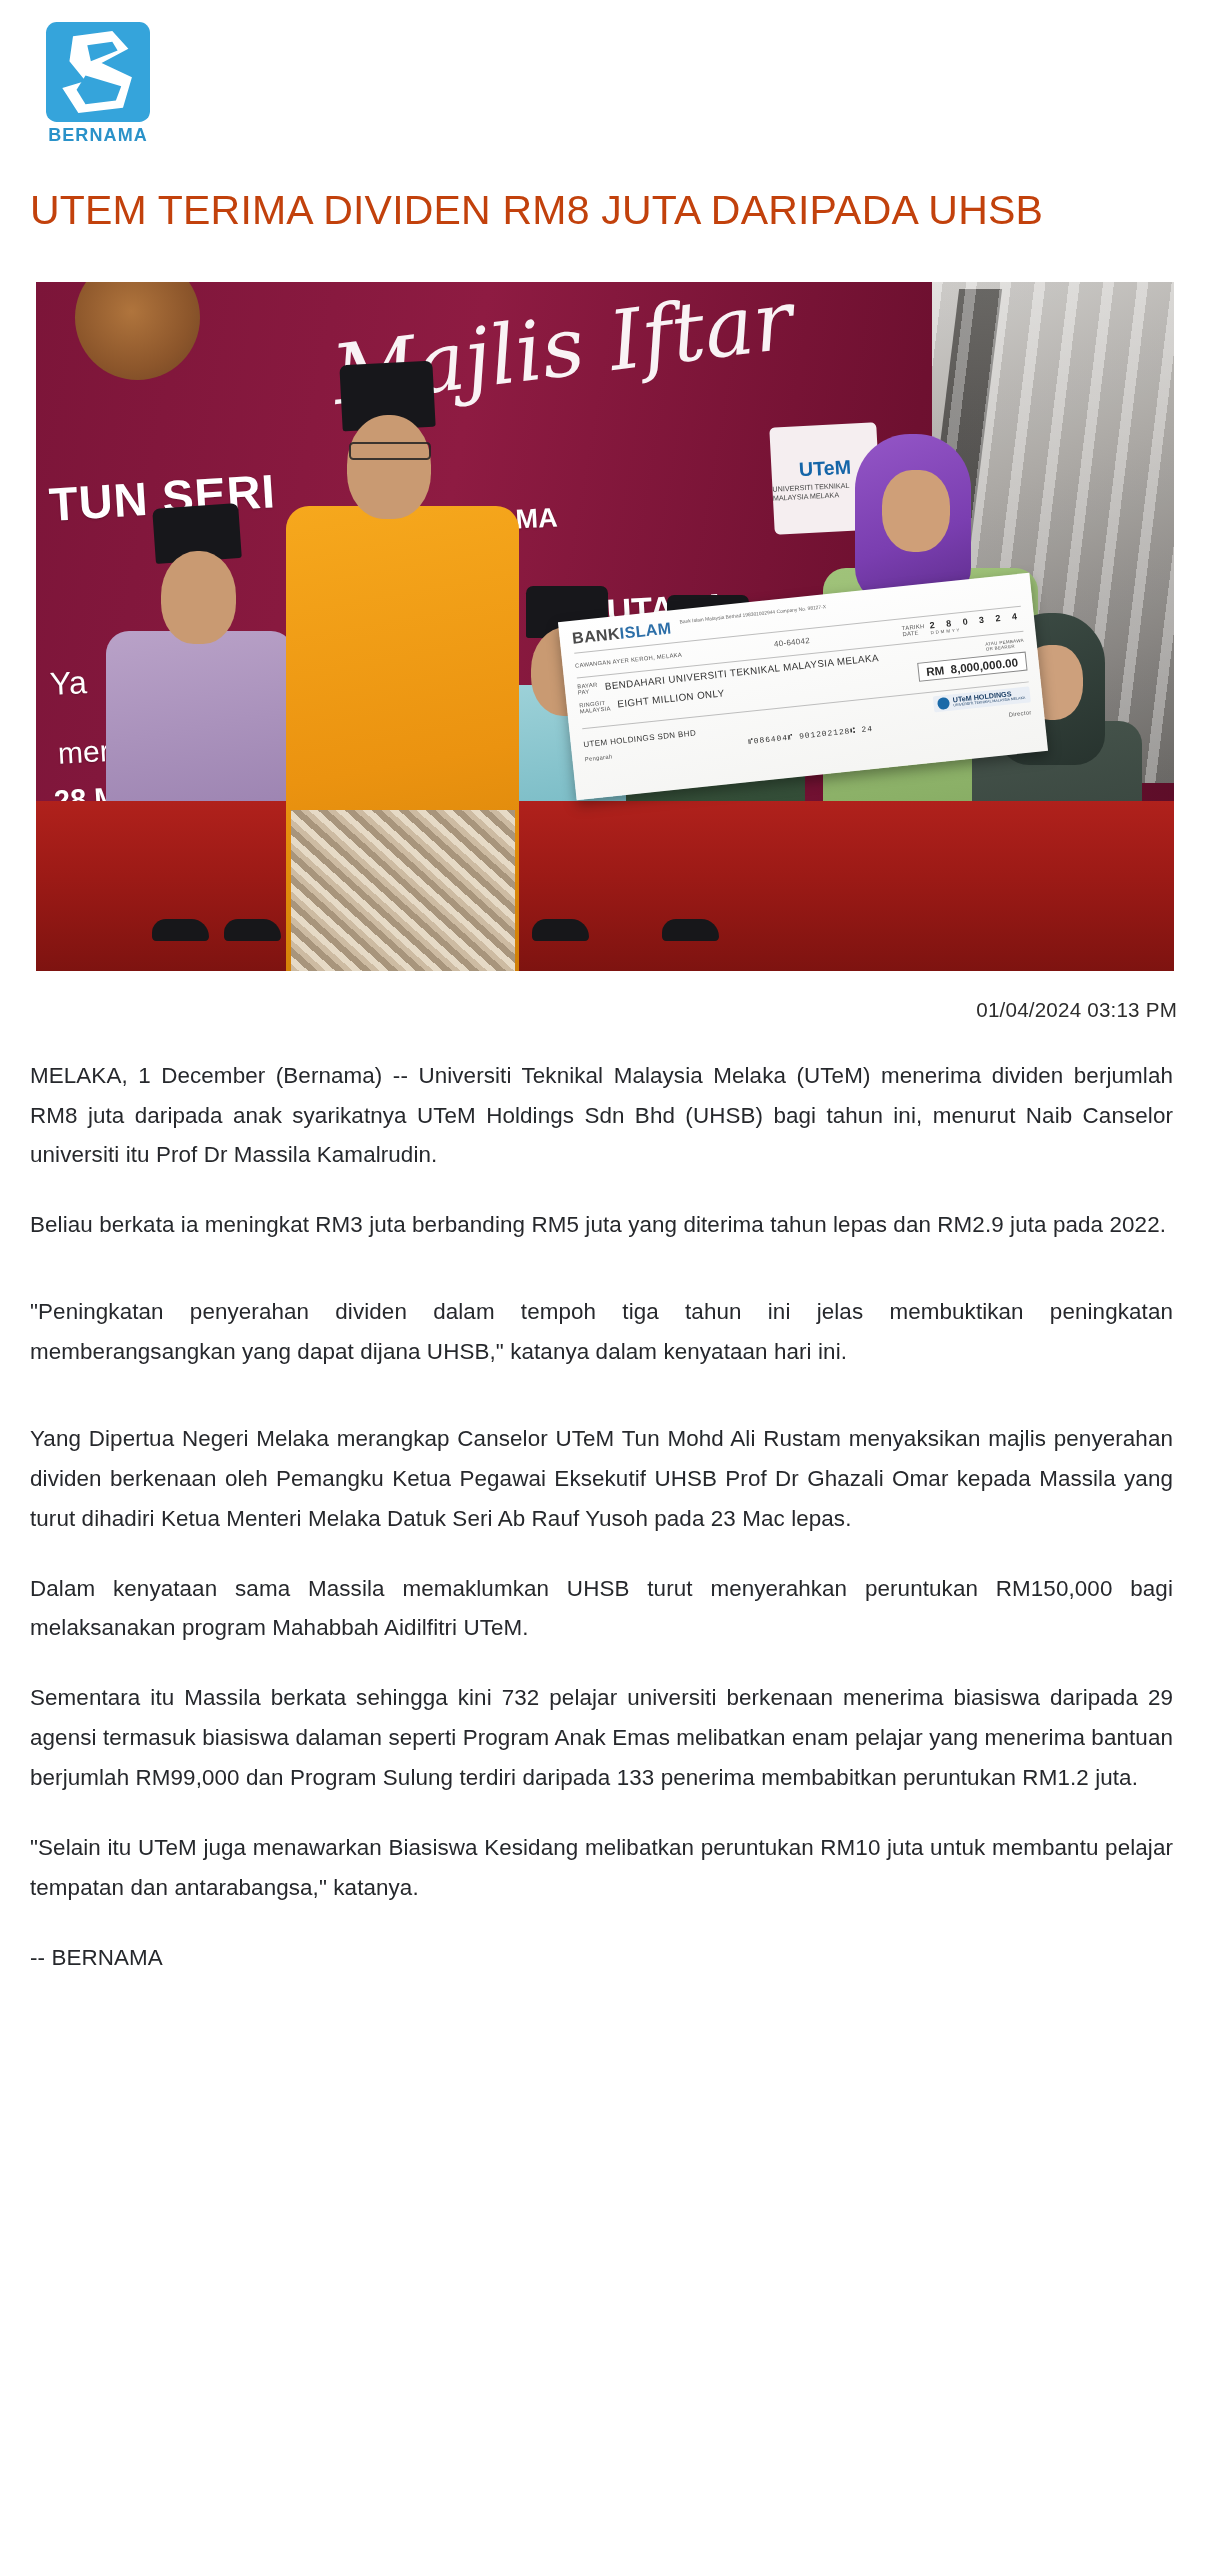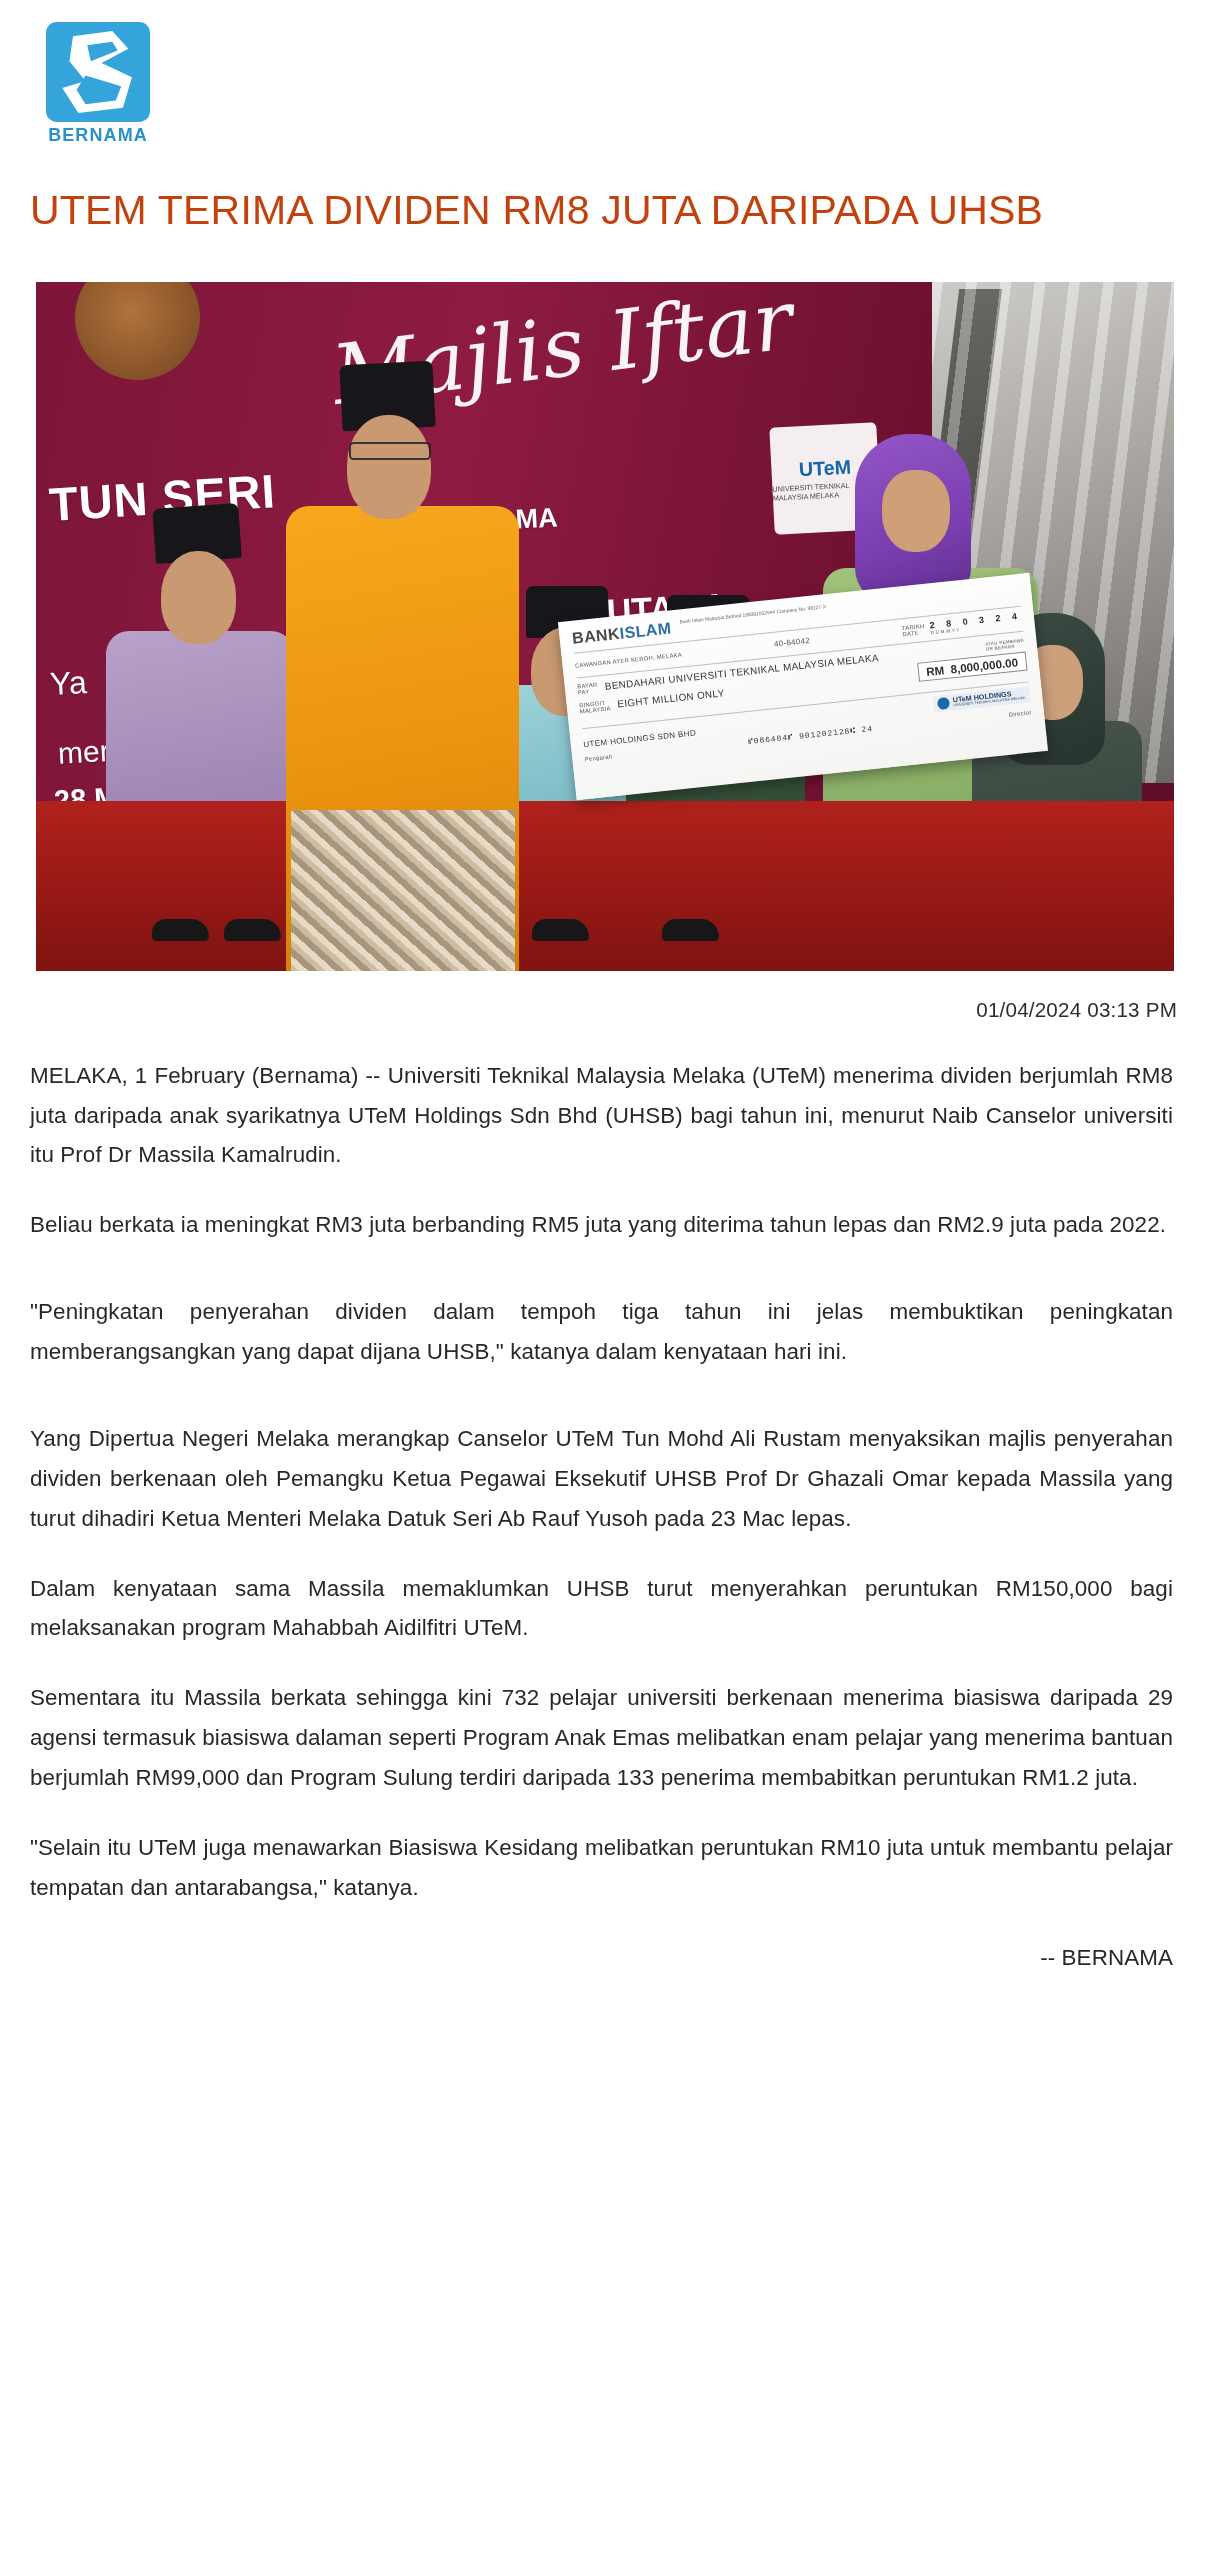--- a/index.html
+++ b/index.html
@@ -273,21 +273,21 @@
   .article-body { padding: 34px 36px 36px 30px; }
   .article-body p {
     font-size: 22.4px;
     line-height: 1.78;
     color: #26282c;
     margin: 0 0 30px 0;
     text-align: justify;
     letter-spacing: 0.1px;
   }
   .article-body p.gap-lg { margin-bottom: 47px; }
-  .article-body p.signoff { text-align: right; margin-bottom: 6px; }
+  .article-body p.signoff { text-align: left; margin-bottom: 6px; }
 </style>
 </head>
 <body>
 
 <div class="page">
 
   <header class="masthead">
     <div class="logo-mark">
       <div class="logo-tile">
         <svg viewBox="0 0 116 112" aria-hidden="true">
@@ -432,21 +432,21 @@
         <div class="shoe" style="left:496px;"></div>
         <div class="shoe" style="left:626px;"></div>
       </div>
     </div>
 
   </figure>
 
   <div class="meta-date">01/04/2024 03:13 PM</div>
 
   <section class="article-body">
-    <p>MELAKA, 1 February (Bernama) -- Universiti Teknikal Malaysia Melaka (UTeM) menerima dividen berjumlah RM8 juta daripada anak syarikatnya UTeM Holdings Sdn Bhd (UHSB) bagi tahun ini, menurut Naib Canselor universiti itu Prof Dr Massila Kamalrudin.</p>
+    <p>MELAKA, 1 December (Bernama) -- Universiti Teknikal Malaysia Melaka (UTeM) menerima dividen berjumlah RM8 juta daripada anak syarikatnya UTeM Holdings Sdn Bhd (UHSB) bagi tahun ini, menurut Naib Canselor universiti itu Prof Dr Massila Kamalrudin.</p>
     <p class="gap-lg">Beliau berkata ia meningkat RM3 juta berbanding RM5 juta yang diterima tahun lepas dan RM2.9 juta pada 2022.</p>
     <p class="gap-lg">"Peningkatan penyerahan dividen dalam tempoh tiga tahun ini jelas membuktikan peningkatan memberangsangkan yang dapat dijana UHSB," katanya dalam kenyataan hari ini.</p>
     <p>Yang Dipertua Negeri Melaka merangkap Canselor UTeM Tun Mohd Ali Rustam menyaksikan majlis penyerahan dividen berkenaan oleh Pemangku Ketua Pegawai Eksekutif UHSB Prof Dr Ghazali Omar kepada Massila yang turut dihadiri Ketua Menteri Melaka Datuk Seri Ab Rauf Yusoh pada 23 Mac lepas.</p>
     <p>Dalam kenyataan sama Massila memaklumkan UHSB turut menyerahkan peruntukan RM150,000 bagi melaksanakan program Mahabbah Aidilfitri UTeM.</p>
     <p>Sementara itu Massila berkata sehingga kini 732 pelajar universiti berkenaan menerima biasiswa daripada 29 agensi termasuk biasiswa dalaman seperti Program Anak Emas melibatkan enam pelajar yang menerima bantuan berjumlah RM99,000 dan Program Sulung terdiri daripada 133 penerima membabitkan peruntukan RM1.2 juta.</p>
     <p>"Selain itu UTeM juga menawarkan Biasiswa Kesidang melibatkan peruntukan RM10 juta untuk membantu pelajar tempatan dan antarabangsa," katanya.</p>
     <p class="signoff">-- BERNAMA</p>
   </section>
 
 </div>

